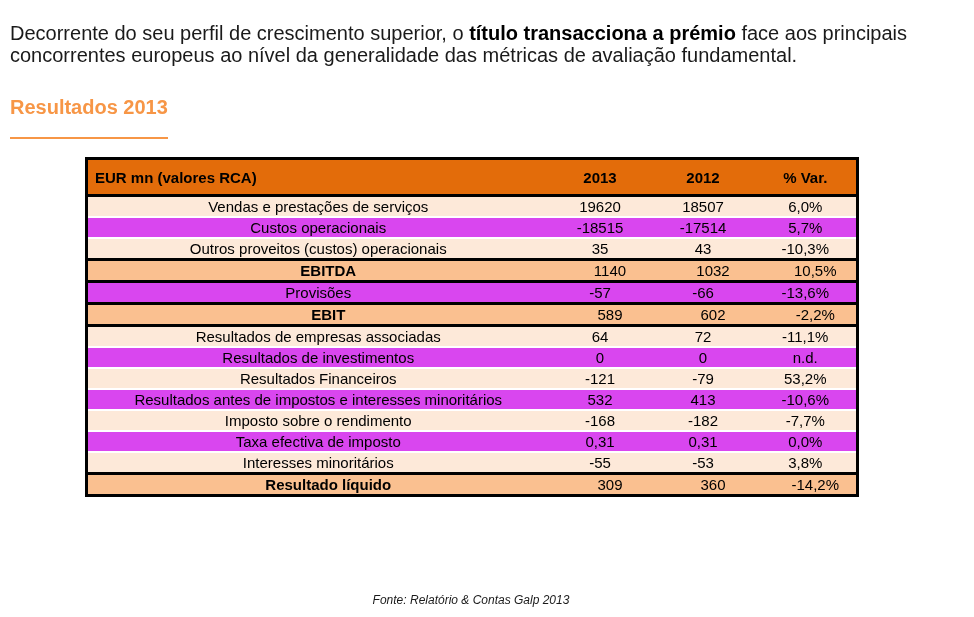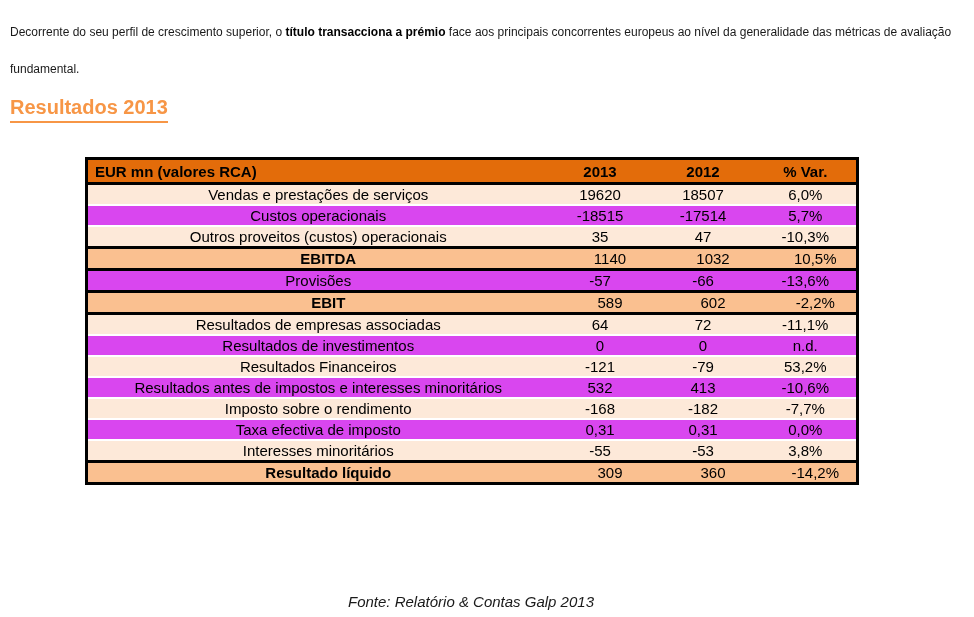--- a/index.html
+++ b/index.html
@@ -12,35 +12,35 @@
     color: #1a1a1a;
     position: relative;
     overflow: hidden;
   }
 
   .intro {
     position: absolute;
     left: 10px;
     top: 2px;
     width: 948px;
-    font-size: 12px;
-    line-height: 37px;
+    font-size: 20px;
+    line-height: 22px;
     color: #1a1a1a;
   }
   .intro b { color: #000; }
 
   .heading {
     position: absolute;
     left: 10px;
     top: 96px;
     font-size: 20px;
     font-weight: bold;
     color: #F79646;
     border-bottom: 2px solid #F79646;
-    padding-bottom: 2px;
+    padding-bottom: 18px;
     display: inline-block;
   }
 
   .table-wrap {
     position: absolute;
     left: 85px;
     top: 157px;
   }
   table.results {
     border-collapse: collapse;
@@ -55,21 +55,21 @@
     overflow: hidden;
     white-space: nowrap;
   }
   .col-label { width: 462px; }
   .col-num   { width: 103px; }
   thead th {
     background: #E36C0A;
     border-bottom: 3px solid #000;
     font-weight: bold;
     color: #000;
-    height: 25px;
+    height: 37px;
   }
   thead th.label { text-align: left; }
   thead th.num   { text-align: center; }
   td.label { text-align: center; }
   td.num   { text-align: center; }
 
   tr.row-light  td { background: #FDE9D9; border-bottom: 2px solid #ffffff; }
   tr.row-medium td { background: #d946ef; border-bottom: 2px solid #ffffff; }
   tr.row-total  td {
     background: #FAC090;
@@ -79,21 +79,21 @@
   }
   tr.row-total td.label { font-weight: bold; }
 
   .source {
     position: absolute;
     left: 85px;
     top: 593px;
     width: 772px;
     text-align: center;
     font-style: italic;
-    font-size: 15px;
+    font-size: 12px;
     color: #1a1a1a;
   }
 </style>
 </head>
 <body>
 
 <p class="intro"><span>Decorrente do seu perfil de crescimento superior, o </span><b>título transacciona a prémio</b><span> face aos principais concorrentes europeus ao nível da generalidade das métricas de avaliação fundamental.</span></p>
 
 <div class="heading">Resultados 2013</div>
 
@@ -122,21 +122,21 @@
   </tr>
         <tr class="row-medium">
     <td class="label">Custos operacionais</td>
     <td class="num">-18515</td>
     <td class="num">-17514</td>
     <td class="num">5,7%</td>
   </tr>
         <tr class="row-light">
     <td class="label">Outros proveitos (custos) operacionais</td>
     <td class="num">35</td>
-    <td class="num">47</td>
+    <td class="num">43</td>
     <td class="num">-10,3%</td>
   </tr>
         <tr class="row-total">
     <td class="label">EBITDA</td>
     <td class="num">1140</td>
     <td class="num">1032</td>
     <td class="num">10,5%</td>
   </tr>
         <tr class="row-medium">
     <td class="label">Provisões</td>

